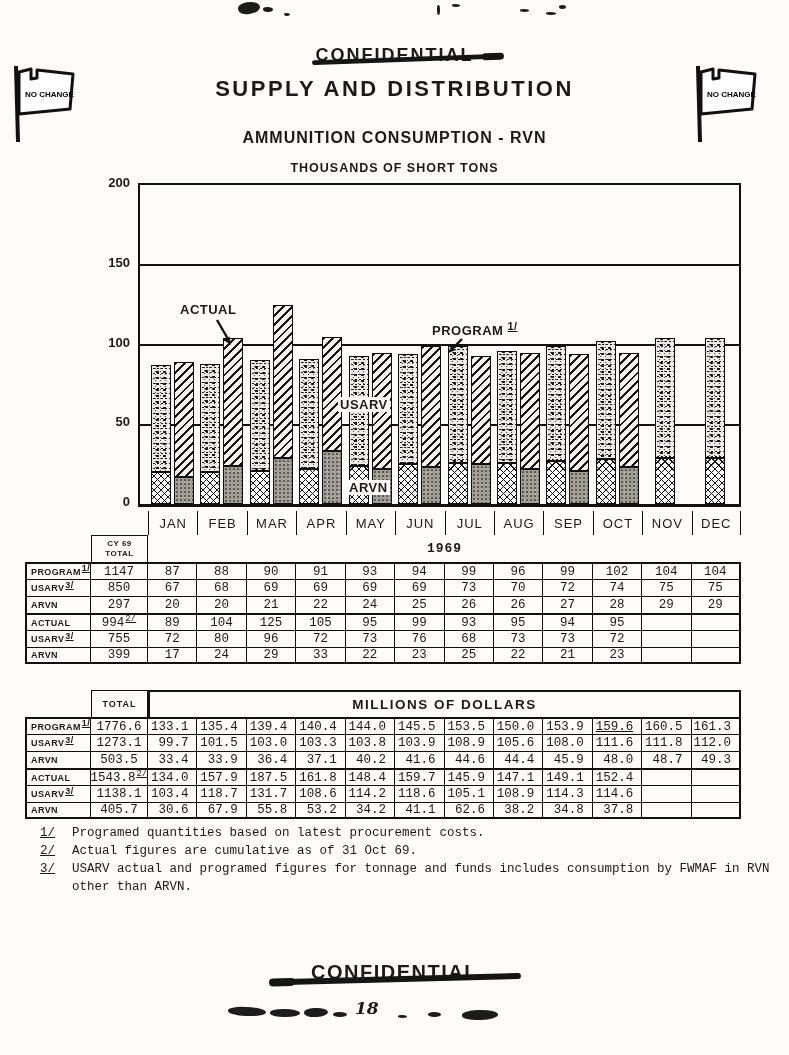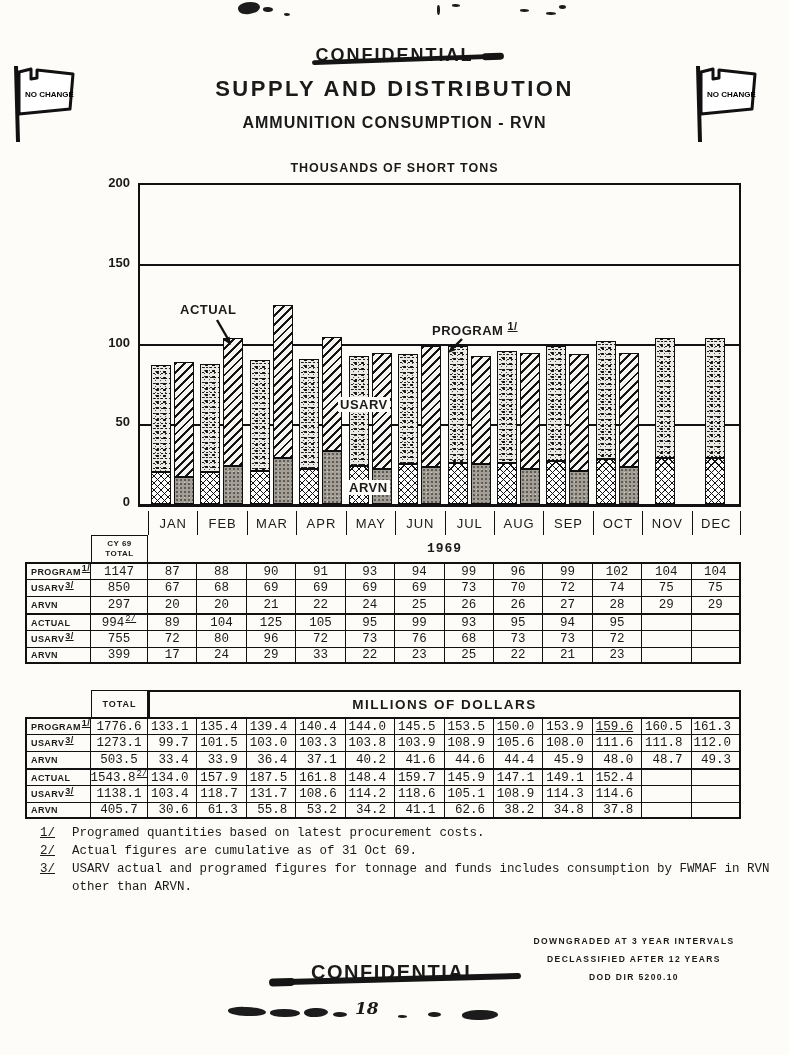--- a/index.html
+++ b/index.html
@@ -6,21 +6,21 @@
   .page{position:relative;width:789px;height:1055px;margin:0 auto;background:#fdfcf9;color:#1a1a1a;
         font-family:"Liberation Sans",sans-serif;overflow:hidden;}
   
   .conf-top{position:absolute;left:0;top:45px;width:100%;text-align:center;
             font-size:18px;font-weight:bold;letter-spacing:2px;}
   .strike{position:absolute;background:#151515;border-radius:3px;}
   .strike-top{left:312px;top:57px;width:184px;height:5px;transform:rotate(-2deg);}
   .strike-top:after{content:"";position:absolute;right:-8px;top:-1px;width:22px;height:7px;background:#151515;border-radius:4px;}
   .page-title{position:absolute;left:0;top:76px;width:100%;text-align:center;margin:0;
               font-size:22px;font-weight:bold;letter-spacing:2.5px;}
-  .page-subtitle{position:absolute;left:0;top:114px;width:100%;text-align:center;margin:0;
+  .page-subtitle{position:absolute;left:0;top:129px;width:100%;text-align:center;margin:0;
               font-size:16px;font-weight:bold;letter-spacing:1px;}
   .flag{position:absolute;width:74px;height:92px;}
   .flag-left{left:6px;top:56px;}
   .flag-right{left:688px;top:56px;}
   
   .chart-title{position:absolute;left:0;top:161px;width:100%;text-align:center;
                font-size:12.5px;font-weight:bold;letter-spacing:1px;}
   .plot{position:absolute;left:138px;top:183px;width:603px;height:324px;box-sizing:border-box;
         border-top:2px solid #111;border-left:2px solid #111;border-right:2px solid #111;border-bottom:3px solid #111;}
   .gridline{position:absolute;left:0;width:100%;height:1.5px;background:#111;}
@@ -746,21 +746,21 @@
       <div class="c lab" style="border-width: 1.2px 1.2px 2.4px 2.2px; border-style: solid; border-color: rgb(17, 17, 17);">
         <span>ARVN</span>
       </div>
       <div class="c " style="border-right: 1.4px solid rgb(17, 17, 17); border-top: 1.2px solid rgb(17, 17, 17); border-bottom: 2.4px solid rgb(17, 17, 17);">
         <span>405.7</span>
       </div>
       <div class="c num-r" style="border-right: 1.2px solid rgb(17, 17, 17); border-top: 1.2px solid rgb(17, 17, 17); border-bottom: 2.4px solid rgb(17, 17, 17);">
         <span>30.6</span>
       </div>
       <div class="c num-r" style="border-right: 1.2px solid rgb(17, 17, 17); border-top: 1.2px solid rgb(17, 17, 17); border-bottom: 2.4px solid rgb(17, 17, 17);">
-        <span>61.3</span>
+        <span>67.9</span>
       </div>
       <div class="c num-r" style="border-right: 1.2px solid rgb(17, 17, 17); border-top: 1.2px solid rgb(17, 17, 17); border-bottom: 2.4px solid rgb(17, 17, 17);">
         <span>55.8</span>
       </div>
       <div class="c num-r" style="border-right: 1.2px solid rgb(17, 17, 17); border-top: 1.2px solid rgb(17, 17, 17); border-bottom: 2.4px solid rgb(17, 17, 17);">
         <span>53.2</span>
       </div>
       <div class="c num-r" style="border-right: 1.2px solid rgb(17, 17, 17); border-top: 1.2px solid rgb(17, 17, 17); border-bottom: 2.4px solid rgb(17, 17, 17);">
         <span>34.2</span>
       </div>
@@ -791,25 +791,20 @@
       <div class="fn-row">
         <span class="fn-marker">2/</span>
         <span class="fn-text">Actual figures are cumulative as of 31 Oct 69.</span>
       </div>
       <div class="fn-row">
         <span class="fn-marker">3/</span>
         <span class="fn-text">USARV actual and programed figures for tonnage and funds includes consumption by FWMAF in RVN other than ARVN.</span>
       </div>
     </div>
 
-  <div class="declass">
-      <div>DOWNGRADED AT 3 YEAR INTERVALS</div>
-      <div>DECLASSIFIED AFTER 12 YEARS</div>
-      <div>DOD DIR 5200.10</div>
-    </div>
   <div class="conf-bottom">
     <span>CONFIDENTIAL</span>
   </div>
   <div class="strike strike-bottom"></div>
   <div class="page-num">18</div>
 
   <div class="smudge" style="left:228px;top:1007px;width:38px;height:9px;transform:rotate(2deg);"></div>
   <div class="smudge" style="left:270px;top:1009px;width:30px;height:8px;"></div>
   <div class="smudge" style="left:304px;top:1008px;width:24px;height:9px;transform:rotate(-3deg);"></div>
   <div class="smudge" style="left:333px;top:1012px;width:14px;height:5px;"></div>

